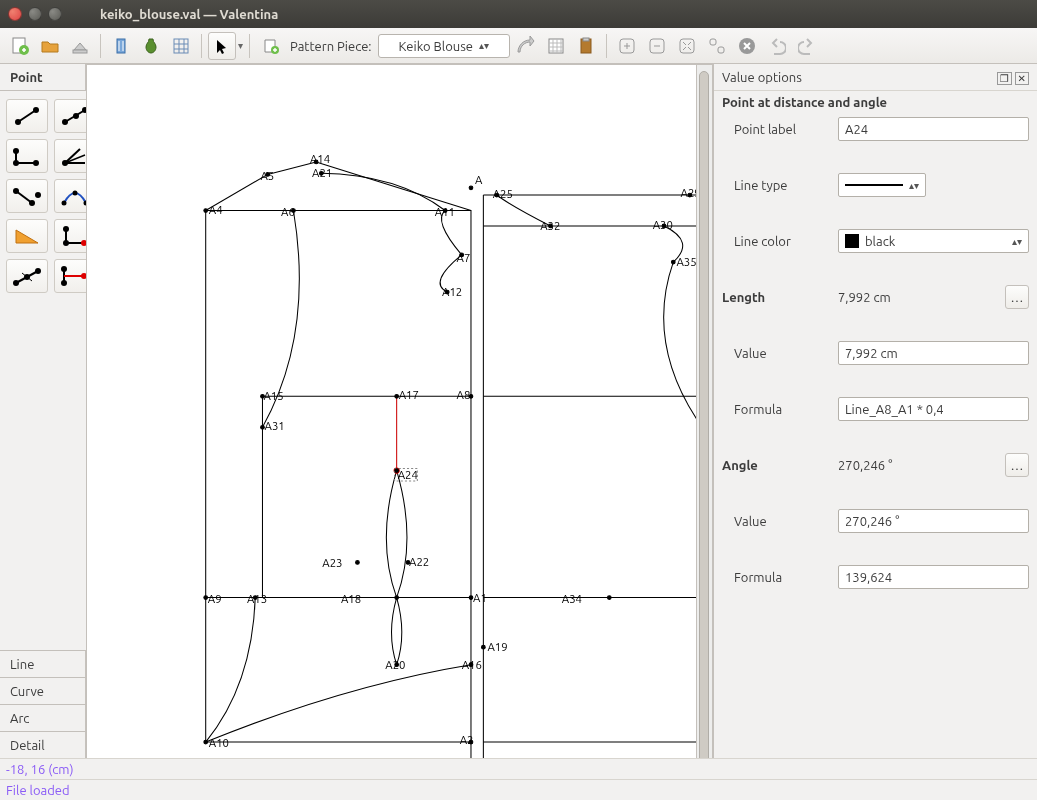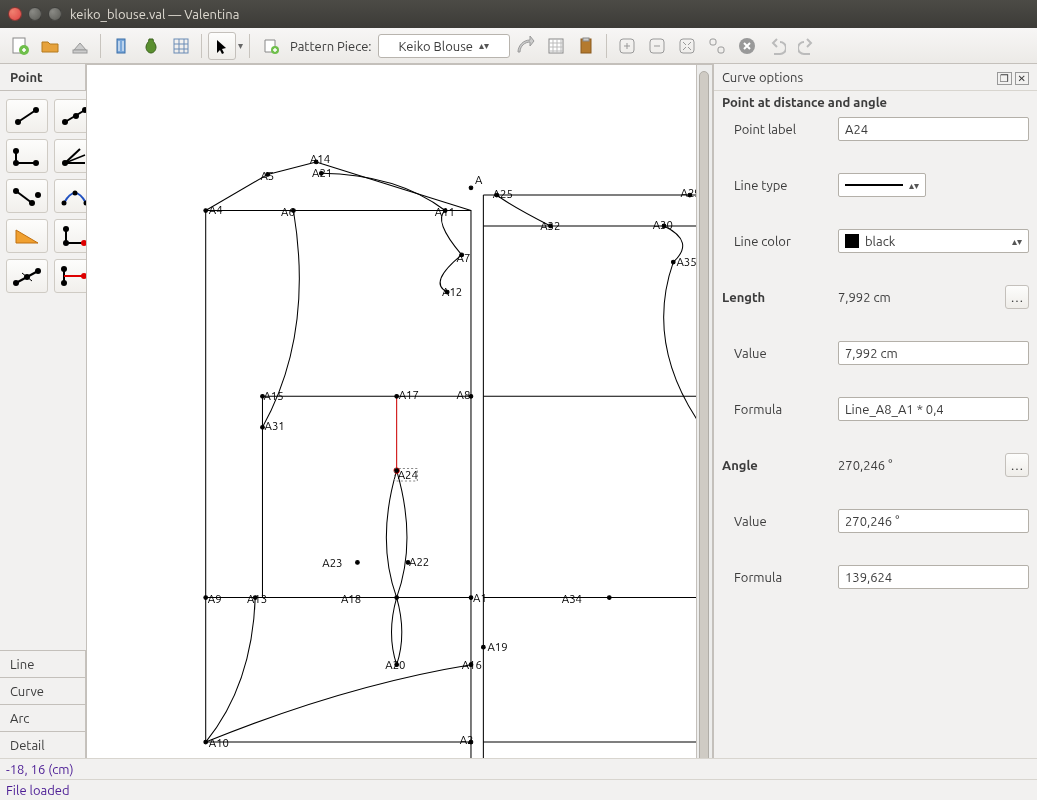--- a/index.html
+++ b/index.html
@@ -4,21 +4,21 @@
 <style>
 * { box-sizing: border-box; margin: 0; padding: 0; font-family: "Ubuntu", "Segoe UI", sans-serif; font-size: 13px; }
 body { background: #f2f1f0; color: #3c3c3c; width: 1037px; height: 800px; overflow: hidden; display: flex; flex-direction: column; }
 
 
 .titlebar { height: 28px; background: linear-gradient(#4c4b46, #3c3b37); display: flex; align-items: center; padding: 0 8px; gap: 8px; }
 .win-btns { display: flex; gap: 6px; }
 .wbtn { width: 14px; height: 14px; border-radius: 50%; border: 1px solid rgba(0,0,0,.4); }
 .wb-close { background: radial-gradient(circle at 30% 30%, #f08070, #d44); }
 .wb-other { background: radial-gradient(circle at 30% 30%, #8a8a85, #5a5a55); }
-.title { color: #dfdbd2; font-weight: normal; }
+.title { color: #dfdbd2; font-weight: bold; margin-left: 30px; }
 
 
 .toolbar { height: 36px; background: linear-gradient(#f7f6f5, #eceae7); border-bottom: 1px solid #c4c0bb; display: flex; align-items: center; padding: 0 6px; gap: 2px; }
 .tbtn { width: 28px; height: 28px; display: flex; align-items: center; justify-content: center; border-radius: 3px; }
 .tsep { width: 1px; height: 24px; background: #c8c4be; margin: 0 4px; }
 .tlabel { color: #3c3c3c; margin: 16px 4px; }
 .combo { height: 24px; background: #fff; border: 1px solid #b8b4ae; border-radius: 3px; display: flex; align-items: center; padding: 0 20px; gap: 6px; }
 .combo .caret { font-size: 10px; color: #555; }
 
 
@@ -55,21 +55,21 @@
 .form { padding: 4px 8px; display:grid; grid-template-columns: 84px 1fr auto; row-gap: 6px; column-gap: 8px; align-items:center;gap:32px; }
 .form .lab { text-align:left; color:#3c3c3c; }
 .form .bold { font-weight:bold; }
 .field { height:24px; background:#fff; border:1px solid #b4b0a9; border-radius:2px; padding:0 6px; display:flex; align-items:center; }
 .swatch { width:14px; height:14px; background:#000; margin-right:6px; }
 .mini { width:24px; height:24px; background:linear-gradient(#fdfdfc,#efede9); border:1px solid #c4c0bb; border-radius:3px; display:flex; align-items:center; justify-content:center; }
 .linetype-box { width: 88px; height:24px; background:#fff; border:1px solid #b4b0a9; border-radius:2px; display:flex; align-items:center; justify-content:space-between; padding:0 6px;}
 .linetype-line { flex:1; height:1.5px; background:#000; }
 
 
-.status-row { padding: 3px 6px; color:#4c1d95; border-top:1px solid #d8d5cf; background:#f2f1f0; }
+.status-row { padding: 3px 6px; color:#8b5cf6; border-top:1px solid #d8d5cf; background:#f2f1f0; }
 </style>
 </head>
 <body>
 
 <div class="titlebar">
   <div class="win-btns">
     <div class="wbtn wb-close"></div>
     <div class="wbtn wb-other"></div>
     <div class="wbtn wb-other"></div>
   </div>
@@ -414,21 +414,21 @@
       </div>
       <div class="vscroll">
           <div class="thumb"></div>
         </div>
     </div>
 
   </div>
 
   <div class="right">
     <div class="rhead">
-      <span>Curve options</span>
+      <span>Value options</span>
       <span>
         <span style="border:1px solid #999;padding:0 2px;font-size:10px;">❐</span>
         <span style="border:1px solid #999;padding:0 2px;font-size:10px;">✕</span>
       </span>
     </div>
     <div class="rtitle2">Point at distance and angle</div>
     <div class="form">
       <span class="lab" style="padding-left:12px">Point label</span>
       <div class="field" style="grid-column:2/4">
           <span>A24</span>

